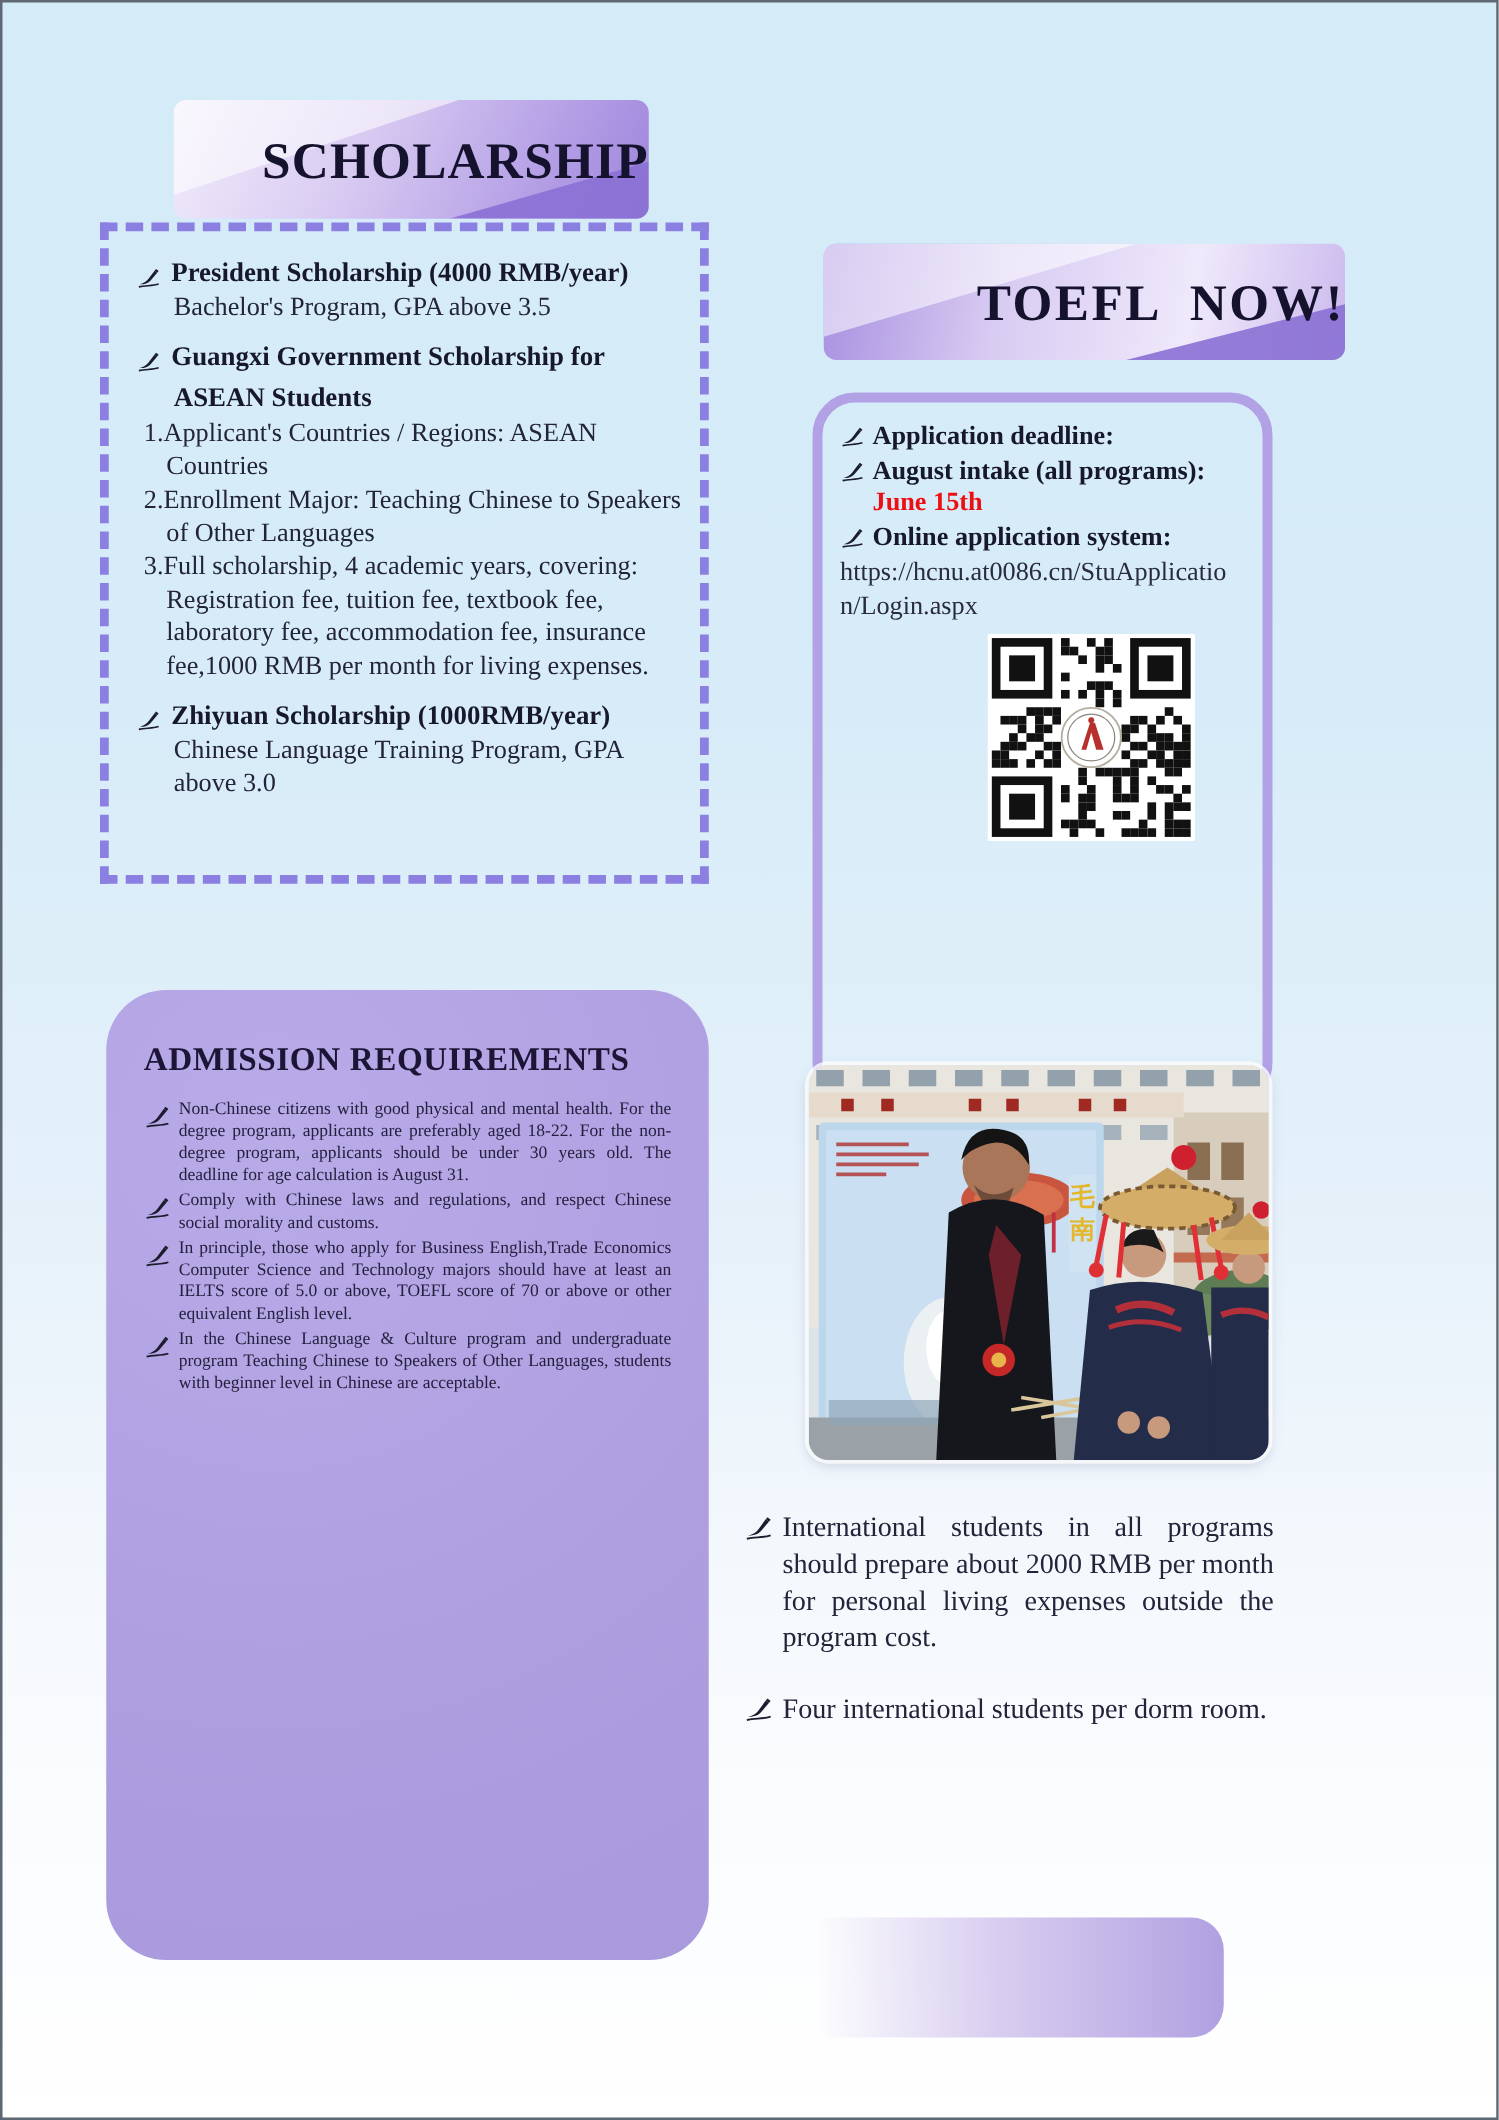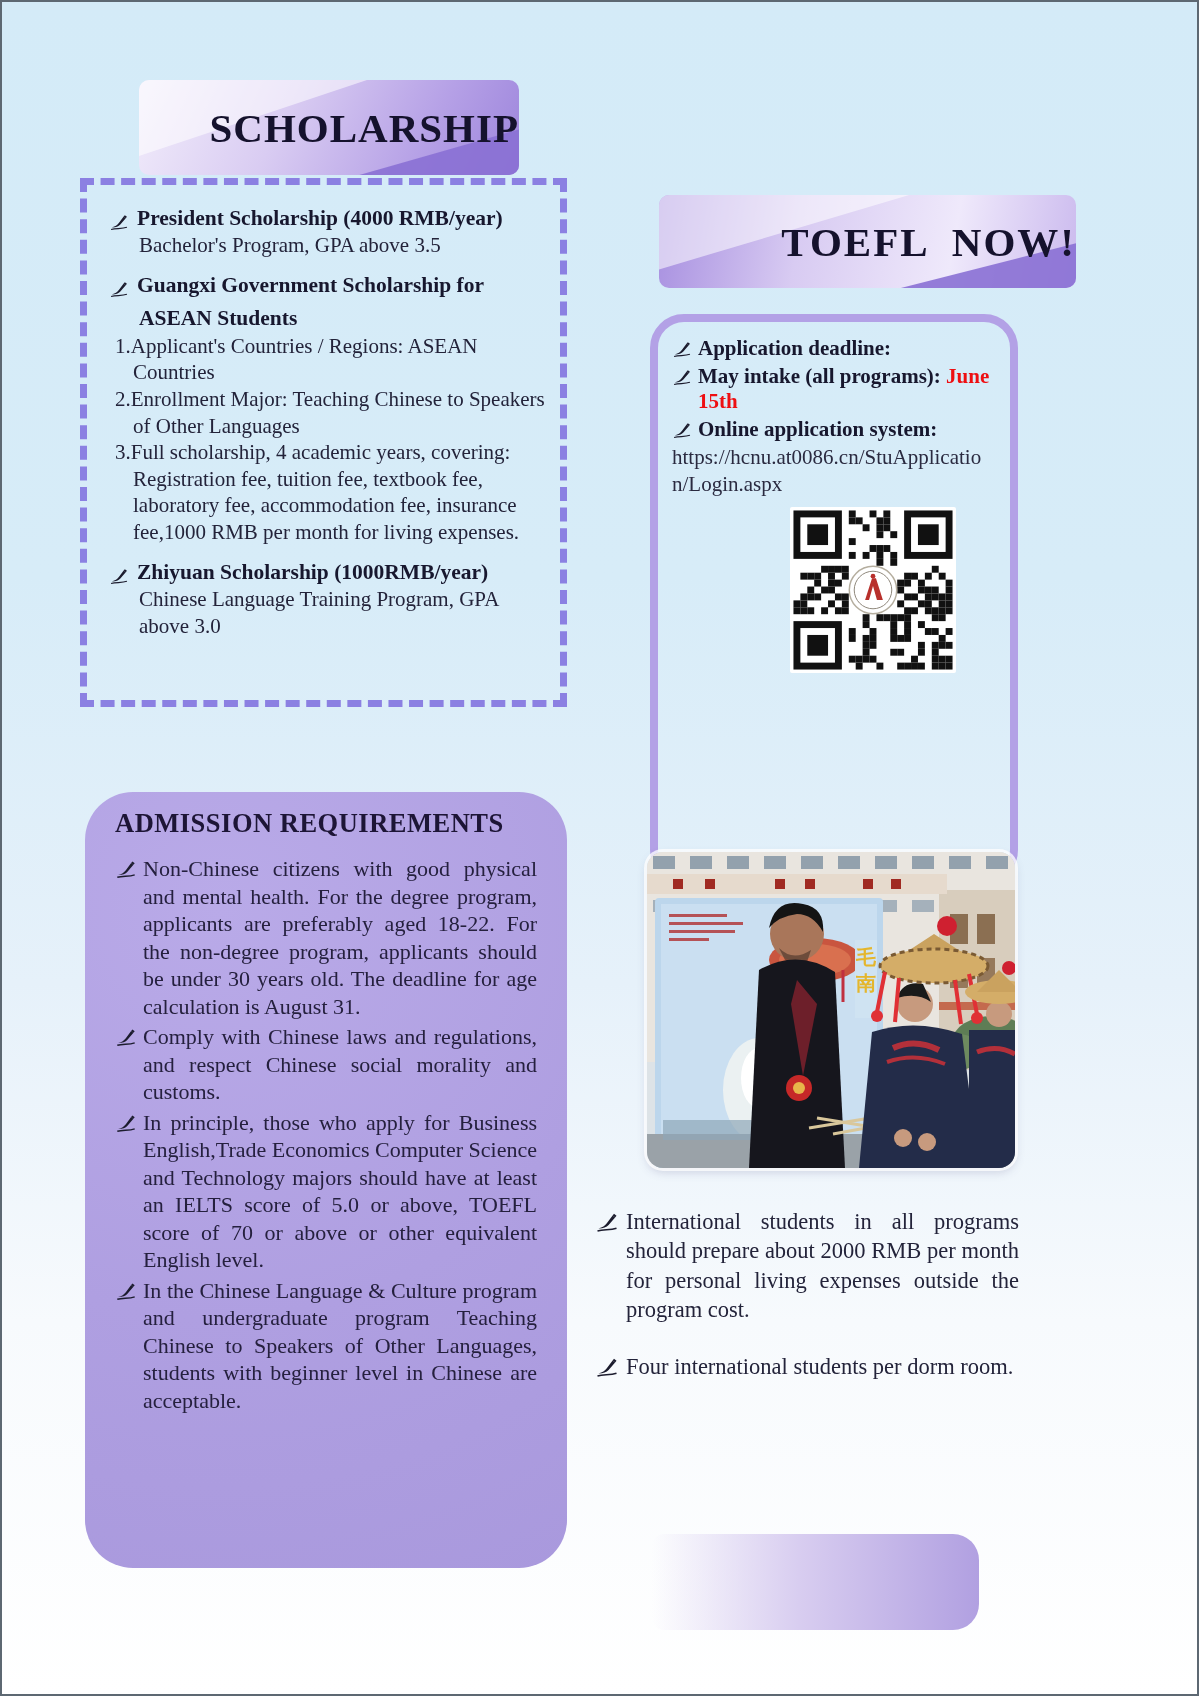--- a/index.html
+++ b/index.html
@@ -33,23 +33,23 @@
   .s-title-row{display:flex;align-items:flex-end;gap:8px;font-weight:bold;font-size:21.5px;color:#17172e;}
   .s-line{margin-left:30px;}
   .s-line.sub2{margin-left:30px;font-weight:bold;font-size:21.5px;color:#17172e;margin-top:6px;}
   .s-line.num{margin-left:6px;padding-left:18px;text-indent:-18px;}
   .s-line.fee{margin-left:24px;}
   .pen{flex:0 0 auto;}
   
   .admission-panel{position:absolute;left:83px;top:790px;width:482px;height:776px;
     box-sizing:border-box;border-radius:48px;
     background:radial-gradient(circle at 28% 15%,#b9aae8 0%,#af9fe1 55%,#a999dd 100%);
-    padding:16px 30px 18px 30px;}
+    padding:40px 30px 18px 30px;}
   .admission-title{font-weight:bold;font-size:26.5px;letter-spacing:.5px;color:#1d1536;margin-bottom:16px;}
-  .req-item{display:flex;gap:6px;margin-bottom:3px;font-size:22px;line-height:1.25;color:#25203e;justify-content:space-between;}
+  .req-item{display:flex;gap:6px;margin-bottom:3px;font-size:14px;line-height:1.25;color:#25203e;justify-content:space-between;}
   .req-item .req-text{flex:1;text-align:justify;}
   
   .deadline-box{position:absolute;left:648px;top:312px;width:368px;height:570px;
     box-sizing:border-box;border:8px solid #b3a1e6;border-radius:34px;
     padding:14px 20px 8px 14px;font-size:21px;line-height:1.22;}
   .d-item{display:flex;gap:6px;margin-bottom:2px;}
   .d-item b{color:#17172e;}
   .red{color:#ee0f12;font-weight:bold;}
   sup.red{font-size:13px;}
   .url{word-break:break-all;font-size:21px;line-height:1.25;margin-top:0;color:#2a2a40;}
@@ -128,21 +128,21 @@
   <path d="M2.5 21 C9 19.2 15 20.6 21.5 18.3" stroke="#1c1c2e" stroke-width="1.5" fill="none"></path>
           </svg>
           <div class="d-text"><b>Application deadline:</b></div>
         </div>
   <div class="d-item">
           <svg class="pen" width="20" height="20" viewBox="0 0 24 24" style="margin-top:3px">
   <path d="M3.5 18.5 C7.5 17.4 9.8 15.9 11.8 13.3 L17.6 5.4 L20.1 7.4 L13.6 15 C11.4 17.4 8 18.6 3.5 18.5 Z" fill="#1c1c2e"></path>
   <path d="M17.6 5.4 L20.1 7.4 L21.5 5.7 L19 3.8 Z" fill="#1c1c2e"></path>
   <path d="M2.5 21 C9 19.2 15 20.6 21.5 18.3" stroke="#1c1c2e" stroke-width="1.5" fill="none"></path>
           </svg>
-          <div class="d-text"><b>May intake (all programs): </b><span class="red">June 15th</span></div>
+          <div class="d-text"><b>August intake (all programs): </b><span class="red">June 15th</span></div>
         </div>
   <div class="d-item">
           <svg class="pen" width="20" height="20" viewBox="0 0 24 24" style="margin-top:3px">
   <path d="M3.5 18.5 C7.5 17.4 9.8 15.9 11.8 13.3 L17.6 5.4 L20.1 7.4 L13.6 15 C11.4 17.4 8 18.6 3.5 18.5 Z" fill="#1c1c2e"></path>
   <path d="M17.6 5.4 L20.1 7.4 L21.5 5.7 L19 3.8 Z" fill="#1c1c2e"></path>
   <path d="M2.5 21 C9 19.2 15 20.6 21.5 18.3" stroke="#1c1c2e" stroke-width="1.5" fill="none"></path>
           </svg>
           <div class="d-text"><b>Online application system:</b></div>
         </div>
       </div>

